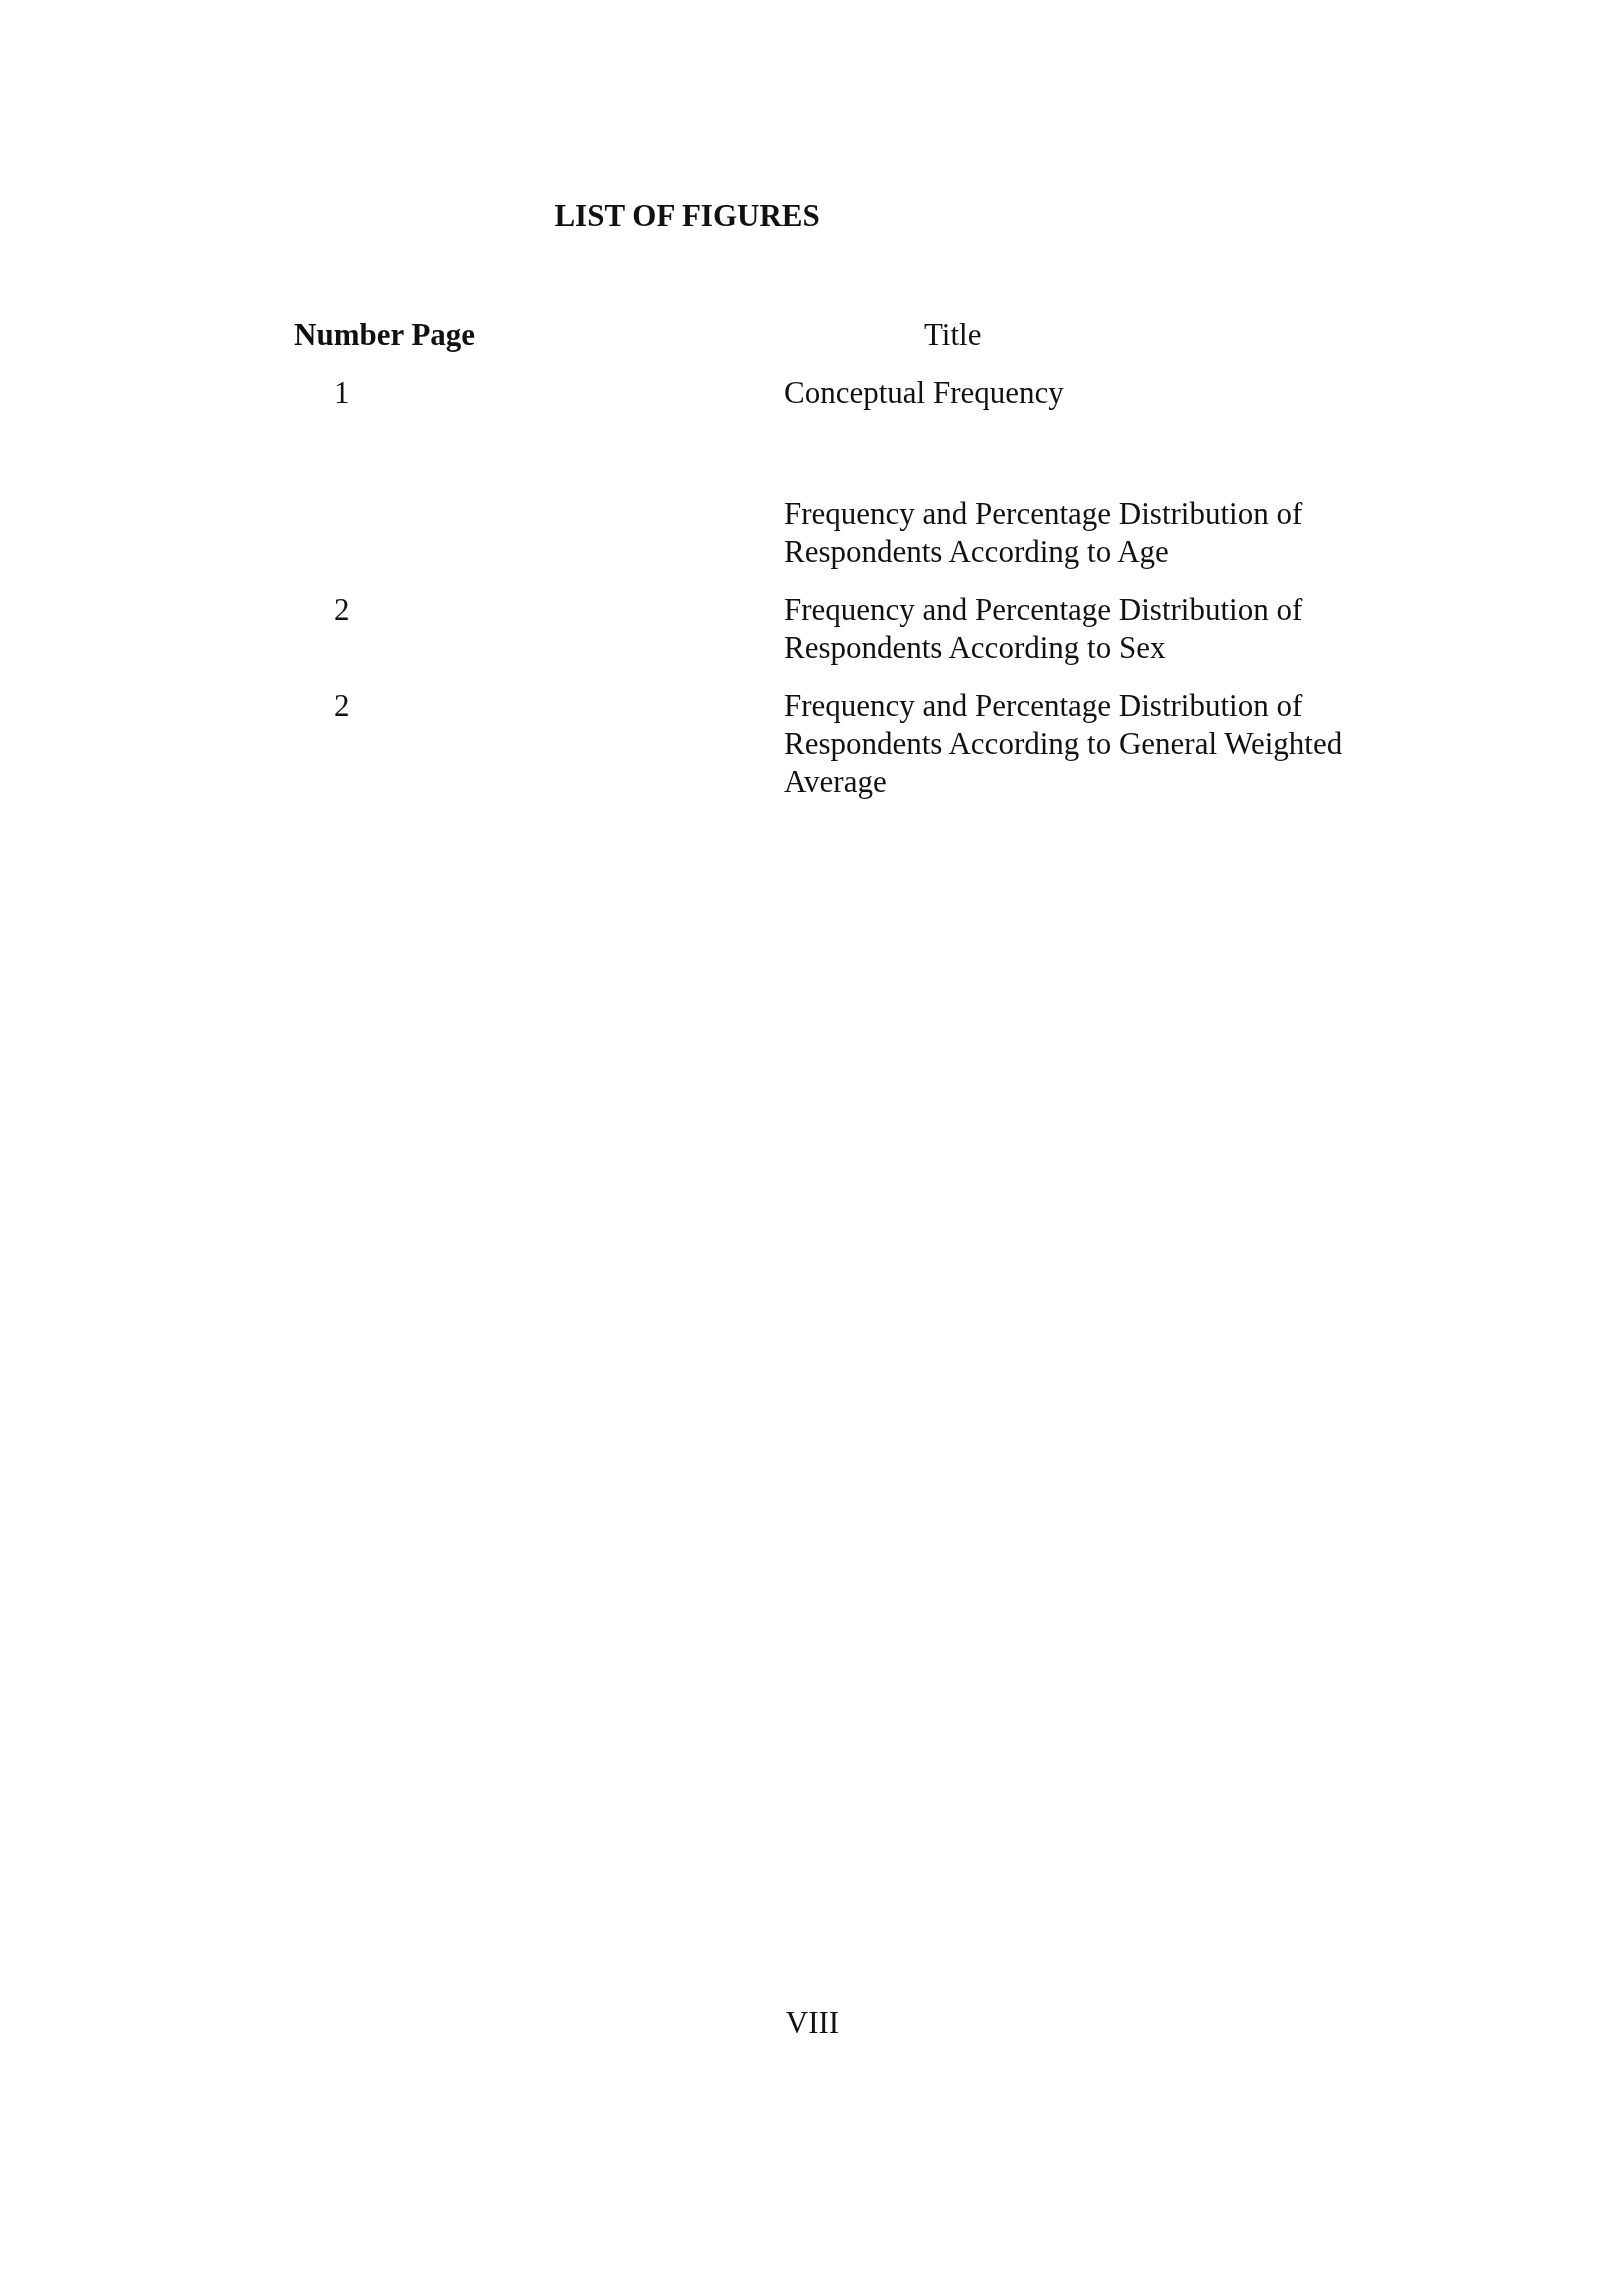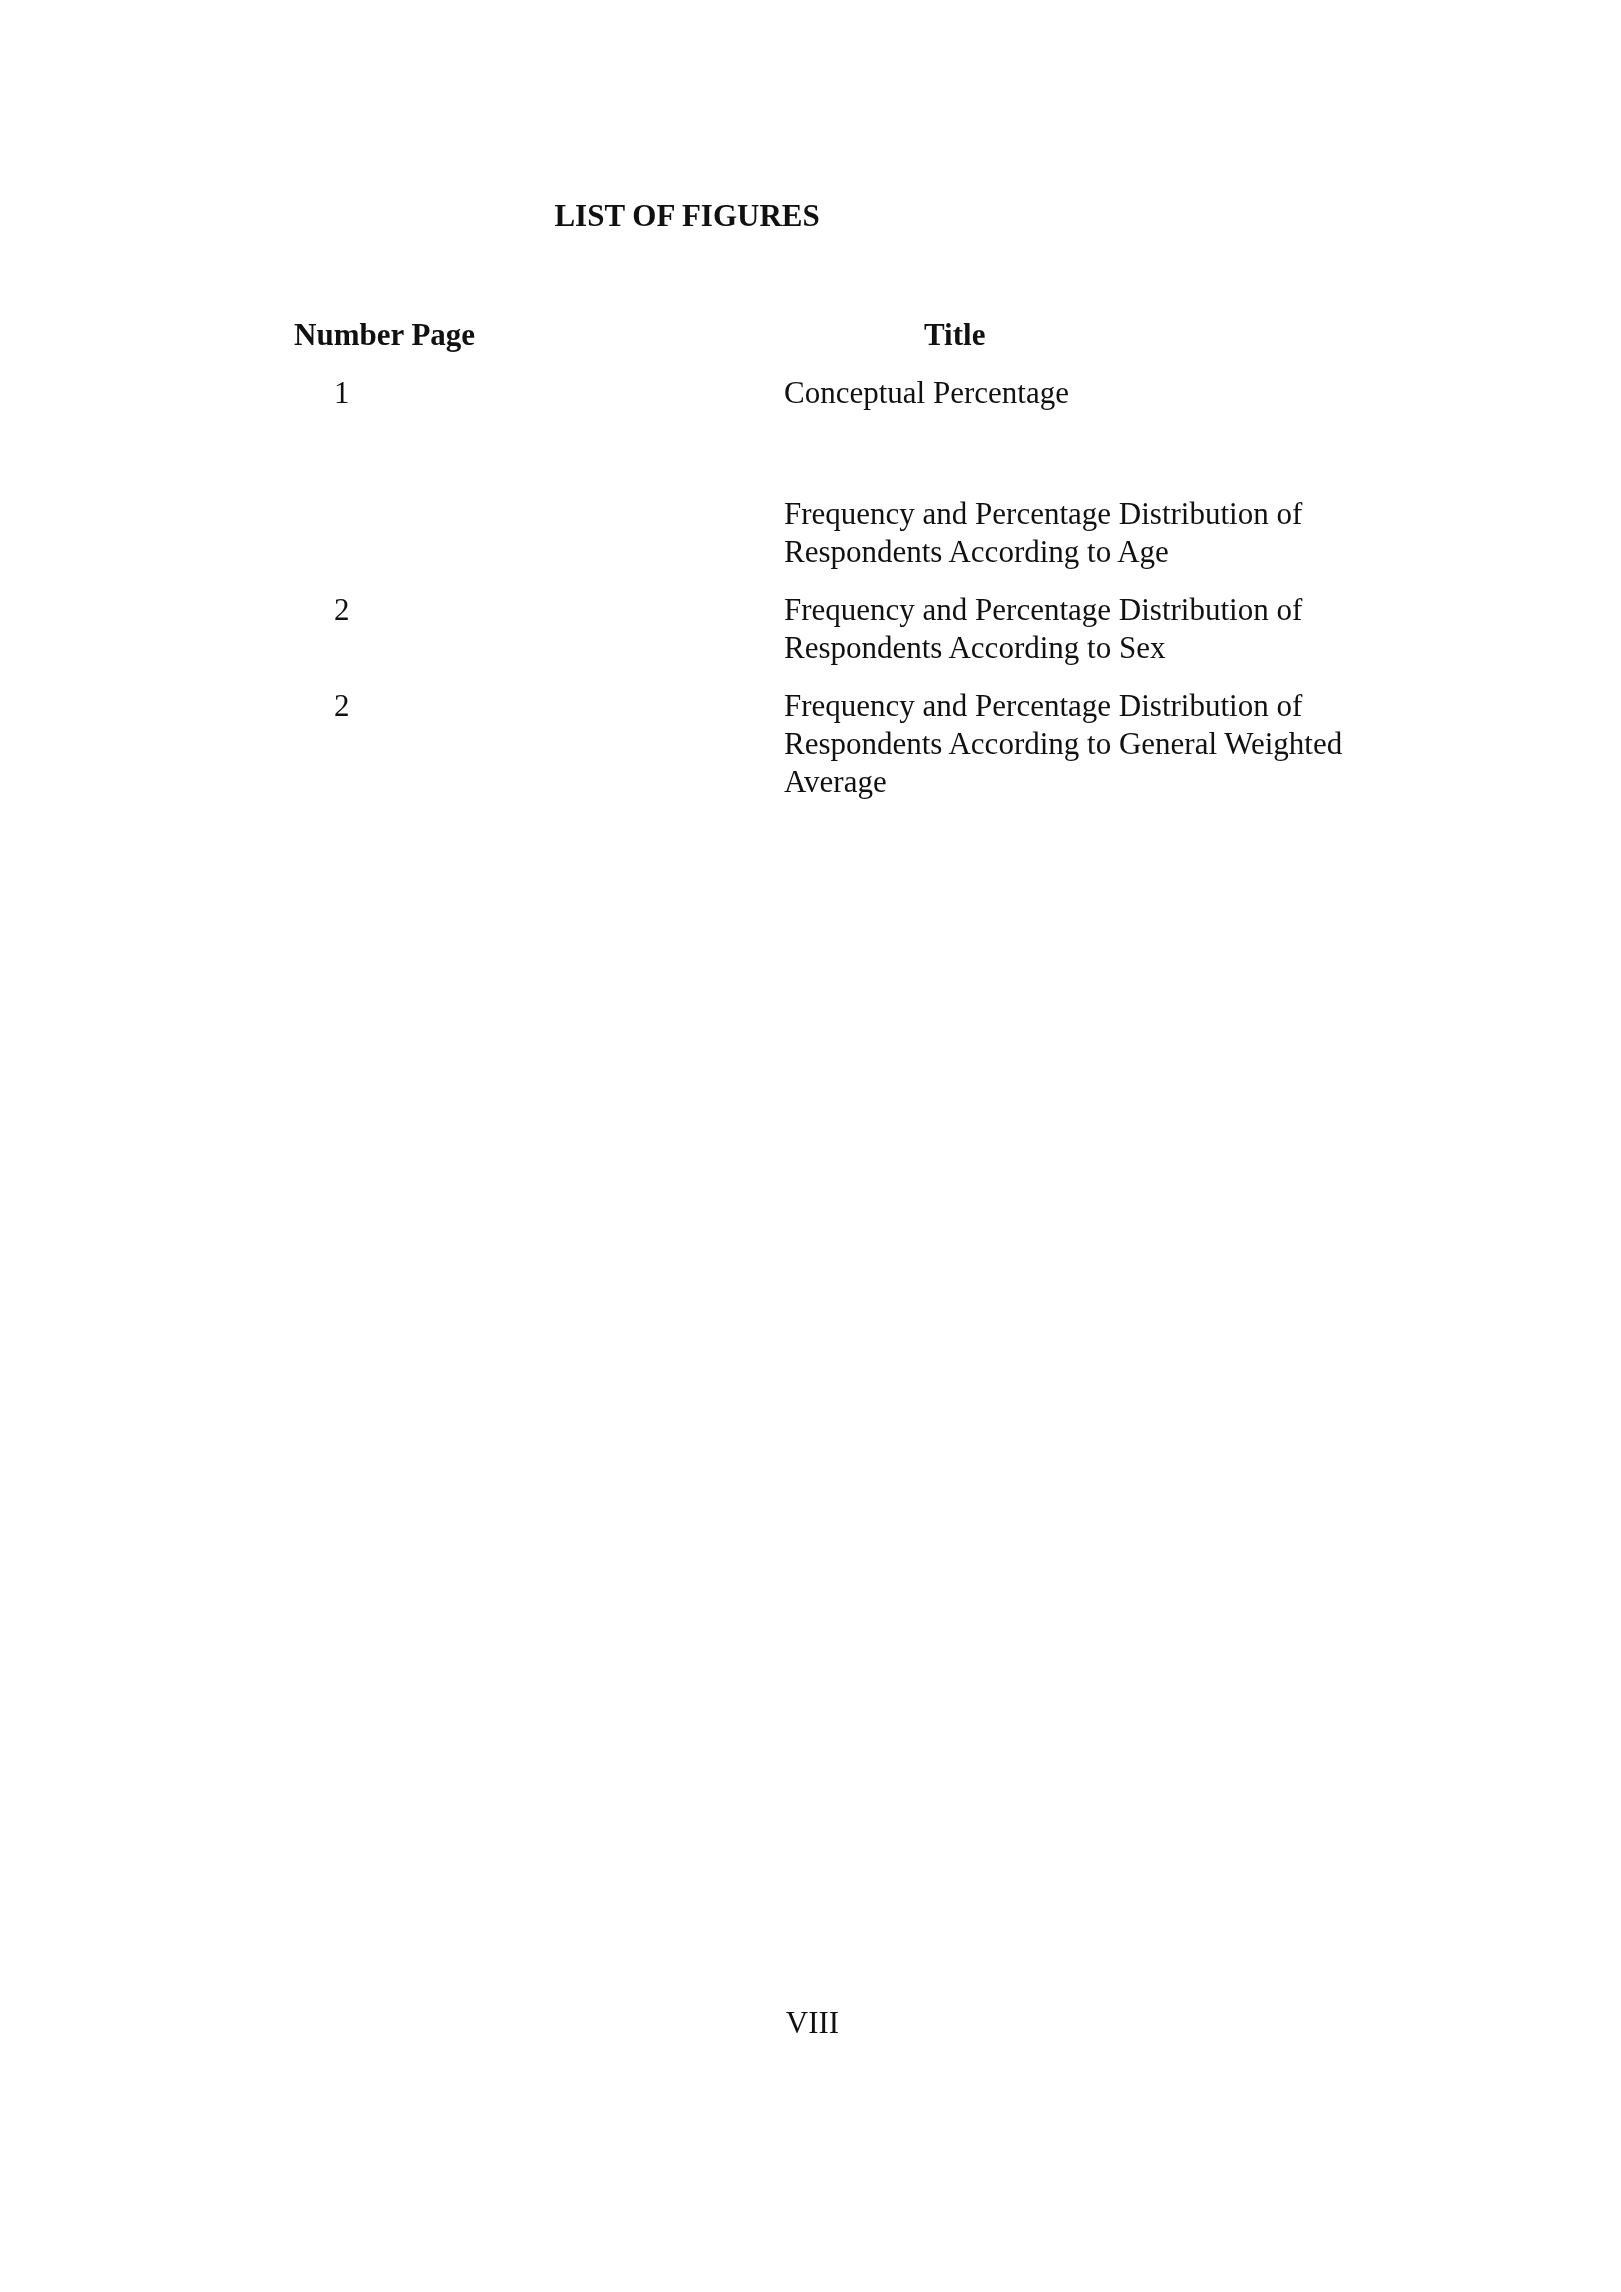--- a/index.html
+++ b/index.html
@@ -36,21 +36,21 @@
     left: 294px;
     font-weight: bold;
     font-size: 31px;
     line-height: 39px;
     font-family: Liberation Serif, serif;
   }
   .col-header-title {
     position: absolute;
     top: 315px;
     left: 924px;
-    font-weight: bold;
+    font-weight: normal;
     font-size: 31px;
     line-height: 39px;
   }
   .entry {
     position: absolute;
     left: 0;
     width: 1621px;
   }
   .entry-number {
     position: absolute;
@@ -87,21 +87,21 @@
 
 <div class="page-heading">
   <span>LIST OF FIGURES</span>
 </div>
 
 <div class="col-header-number">Number Page</div>
 <div class="col-header-title">Title</div>
 
 <div class="entry" style="top:374px;">
   <div class="entry-number">1</div>
-  <div class="entry-title">Conceptual Percentage</div>
+  <div class="entry-title">Conceptual Frequency</div>
 </div>
 
 <div class="entry" style="top:495px;">
   <div class="entry-number"></div>
   <div class="entry-title">Frequency and Percentage Distribution of
 Respondents According to Age</div>
 </div>
 
 <div class="entry" style="top:591px;">
   <div class="entry-number">2</div>

